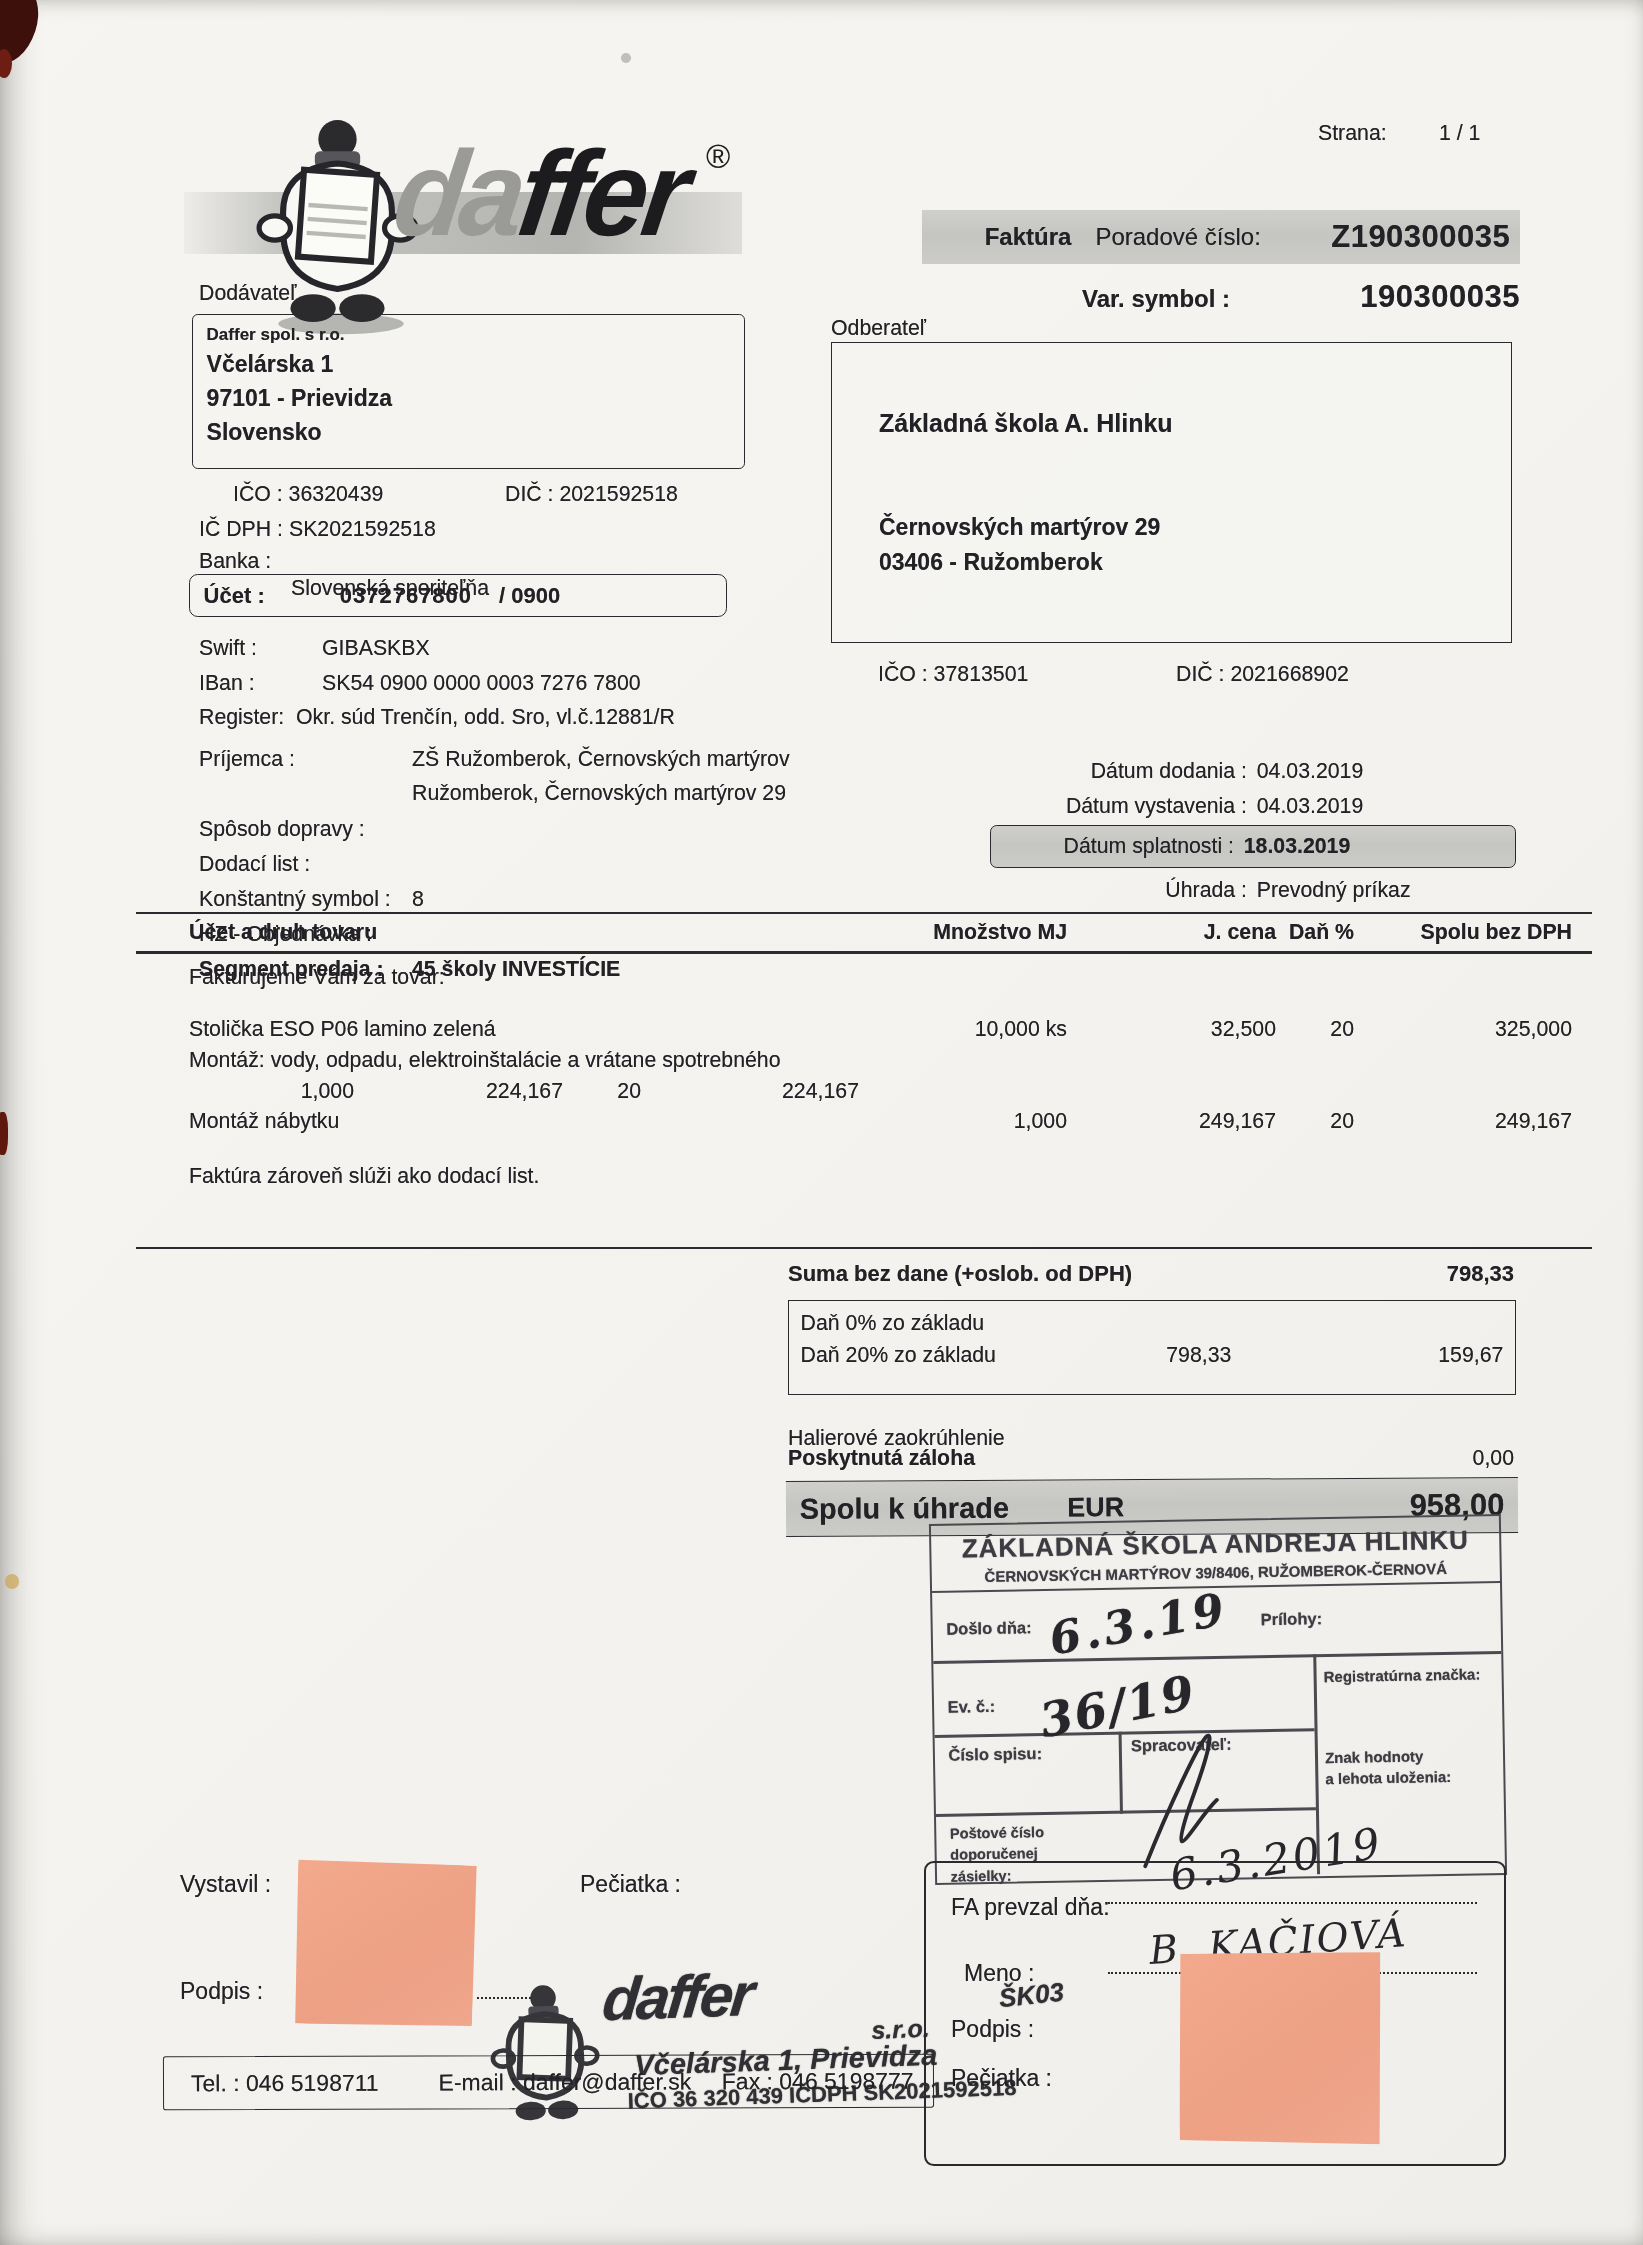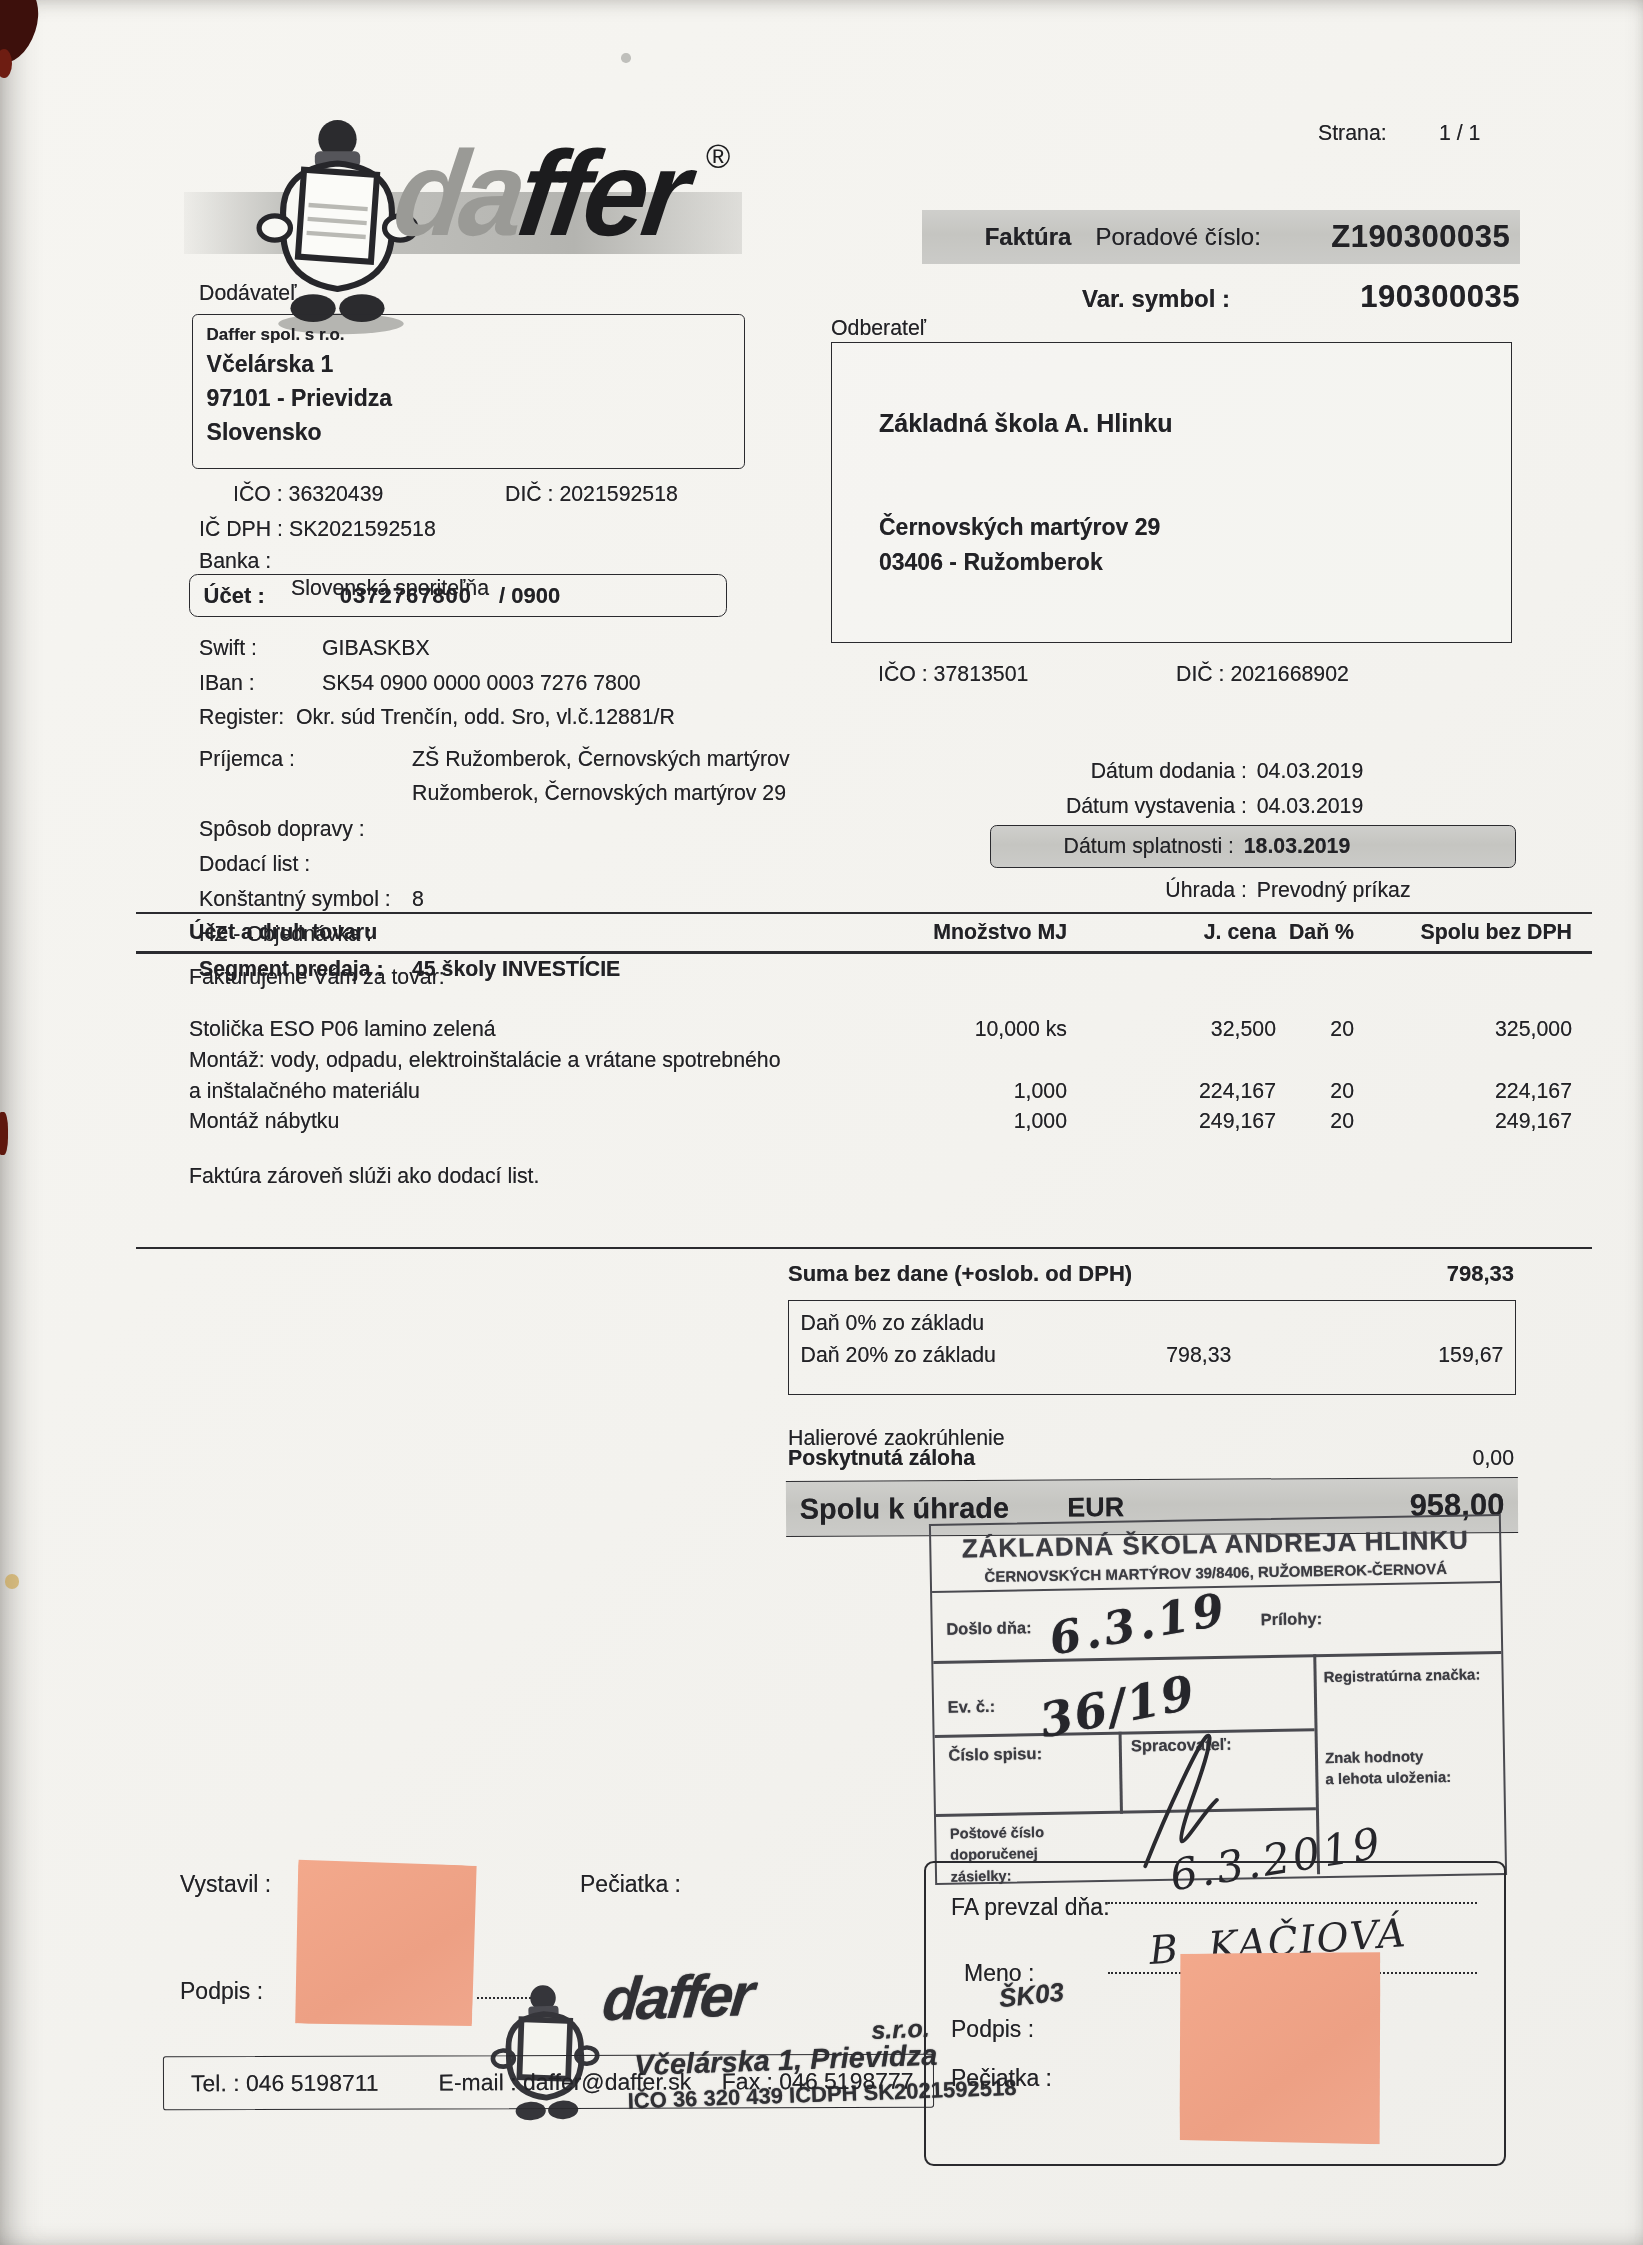--- a/index.html
+++ b/index.html
@@ -167,21 +167,20 @@
   <div class="abs trow" style="left:189px;top:1017px;width:1383px;">
     <span class="lbl ink c-name">Stolička ESO P06 lamino zelená</span>
     <span class="lbl ink c-qty">10,000 ks</span>
     <span class="lbl ink c-price">32,500</span>
     <span class="lbl ink c-tax">20</span>
     <span class="lbl ink c-total">325,000</span>
   </div>
   <div class="abs" style="left:189px;top:1048px;width:1383px;">
     <div class="lbl ink">Montáž: vody, odpadu, elektroinštalácie a vrátane spotrebného</div>
     <div class="trow" style="margin-top:5.8px;">
-      <span class="lbl ink c-name">a inštalačného materiálu</span>
       <span class="lbl ink c-qty">1,000</span>
       <span class="lbl ink c-price">224,167</span>
       <span class="lbl ink c-tax">20</span>
       <span class="lbl ink c-total">224,167</span>
     </div>
   </div>
   <div class="abs trow" style="left:189px;top:1109px;width:1383px;">
     <span class="lbl ink c-name">Montáž nábytku</span>
     <span class="lbl ink c-qty">1,000</span>
     <span class="lbl ink c-price">249,167</span>

